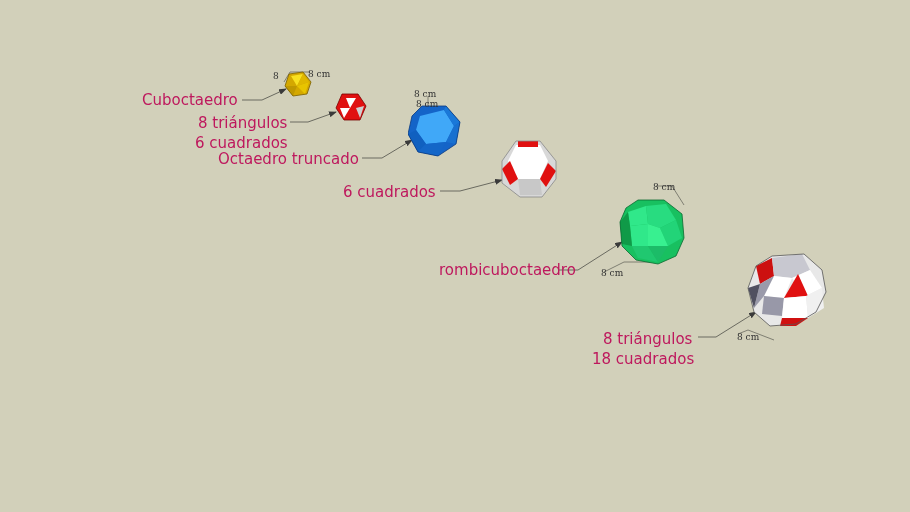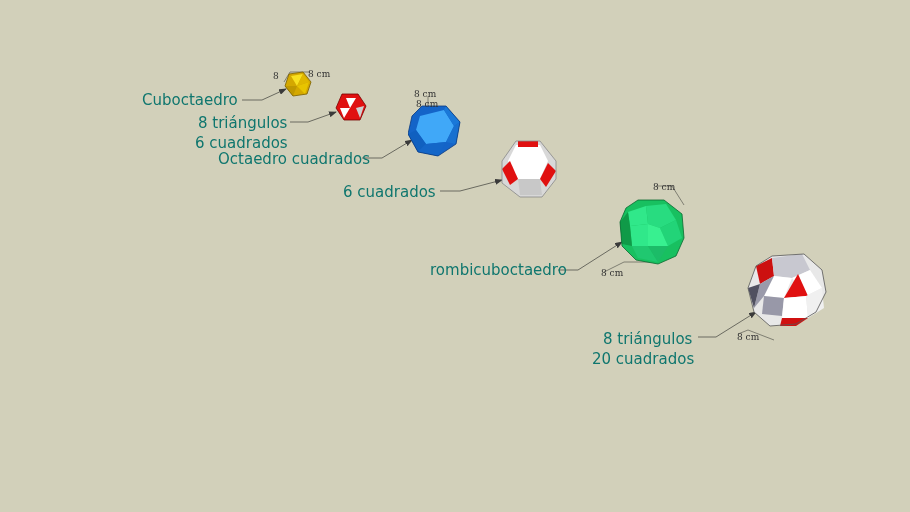--- a/index.html
+++ b/index.html
@@ -5,21 +5,21 @@
     html, body { margin: 0; padding: 0; }
     body {
       width: 910px; height: 512px; overflow: hidden;
       background: #d2d0ba;
       position: relative;
       font-family: "DejaVu Sans", sans-serif;
     }
     #scene { position: absolute; left: 0; top: 0; width: 910px; height: 512px; }
     .label {
       position: absolute;
-      color: #0f766e;
+      color: #be185d;
       font-size: 15px;
       line-height: 20px;
       text-align: center;
       white-space: nowrap;
       font-family: "DejaVu Sans", sans-serif;
     }
     .dim {
       position: absolute;
       color: #333;
       font-size: 9px;
@@ -127,18 +127,18 @@
     <polygon points="60,44 76,36 78,56 62,66" fill="#f0f0f0"></polygon>
     <polygon points="36,66 62,66 50,74 34,74" fill="#d01010"></polygon>
     <polygon points="2,36 14,32 8,56" fill="#505060"></polygon>
     <polyline points="26,4 58,2 76,18 80,40 70,60 50,72 24,74 8,60 2,36 10,14 26,4" stroke="#555" stroke-width="0.8" fill="none"></polyline>
   </svg>
   <div class="dim" style="left:737px;top:332px">8 cm</div>
 
   <div class="label" style="left:142px;top:90px">Cuboctaedro</div>
   <div class="label" style="left:198px;top:113px">8 triángulos</div>
   <div class="label" style="left:195px;top:133px">6 cuadrados</div>
-  <div class="label" style="left:218px;top:149px">Octaedro cuadrados</div>
+  <div class="label" style="left:218px;top:149px">Octaedro truncado</div>
   <div class="label" style="left:343px;top:182px">6 cuadrados</div>
-  <div class="label" style="left:430px;top:260px">rombicuboctaedro</div>
+  <div class="label" style="left:439px;top:260px">rombicuboctaedro</div>
   <div class="label" style="left:603px;top:329px">8 triángulos</div>
-  <div class="label" style="left:592px;top:349px">20 cuadrados</div>
+  <div class="label" style="left:592px;top:349px">18 cuadrados</div>
 </div>
 
 </body></html>

